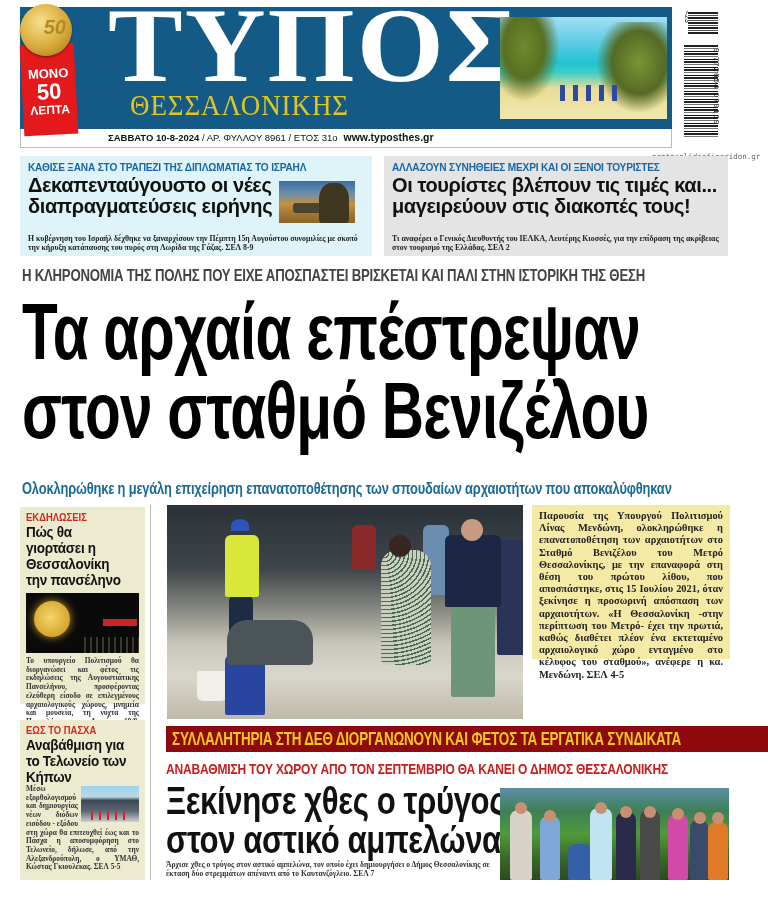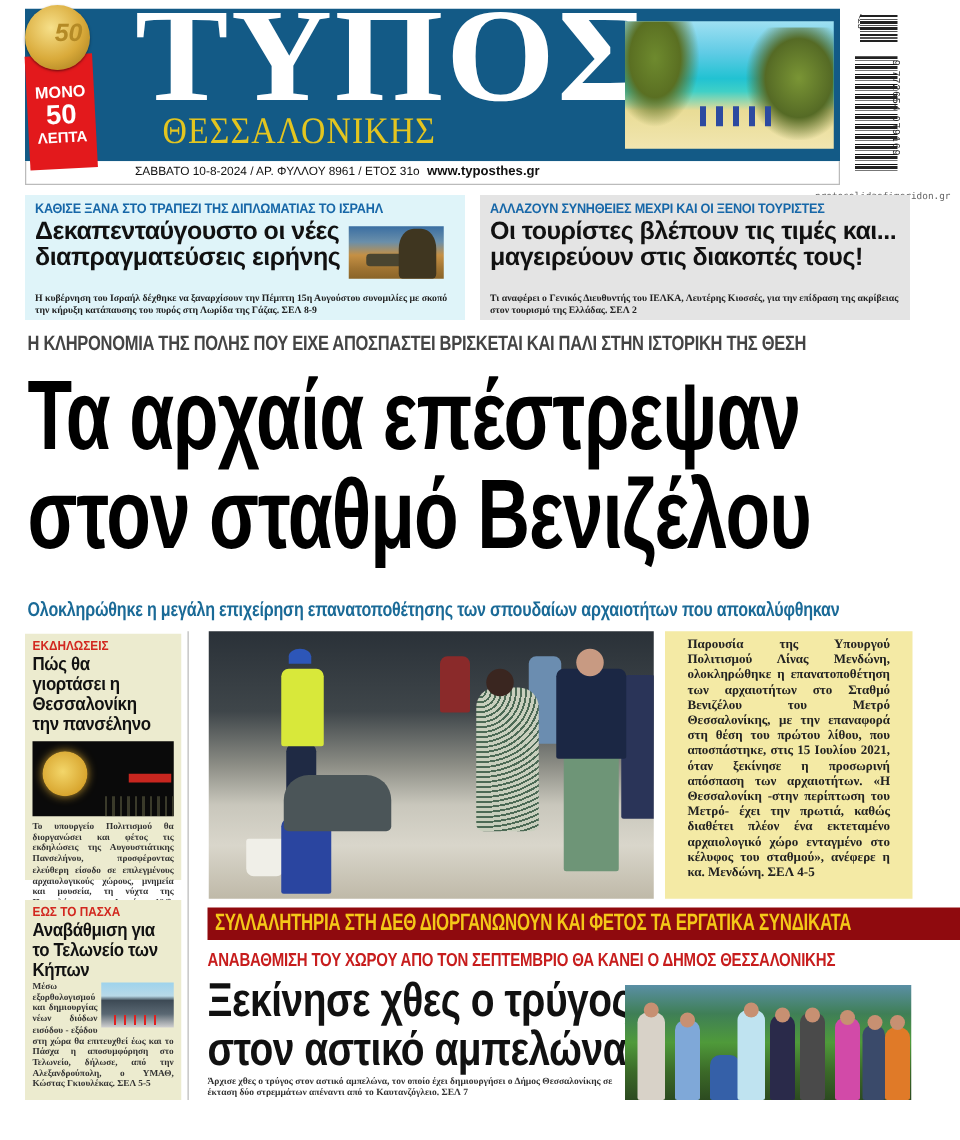--- a/index.html
+++ b/index.html
@@ -10,21 +10,21 @@
   .mast-title { position: absolute; left: 108px; top: -8px; font-family: "Liberation Serif", serif; font-weight: bold; font-size: 112px; color: #fff; letter-spacing: 2px; transform: scaleY(0.95); transform-origin: top left; line-height: 1; }
   .mast-sub { position: absolute; left: 130px; top: 90px; font-family: "Liberation Serif", serif; font-size: 30px; color: #e3c520; letter-spacing: 1px; line-height: 1; transform: scaleX(0.9); transform-origin: left top; }
   .coin { position: absolute; left: 20px; top: 4px; width: 52px; height: 52px; border-radius: 50%;
     background: radial-gradient(circle at 40% 35%, #f6e08a 0%, #d9aa3a 55%, #9b7418 100%); box-shadow: 0 1px 2px rgba(0,0,0,.5); z-index: 3; }
   .coin span { position: absolute; right: 6px; top: 12px; font-size: 20px; font-weight: bold; color: #b48a26; font-style: italic; }
   .price-tag { position: absolute; left: 22px; top: 44px; width: 54px; height: 91px; background: #e3191c; transform: rotate(-3deg); z-index: 2; color: #fff; text-align: center; font-weight: bold; }
   .price-tag .t1 { font-size: 13px; margin-top: 22px; display: block; }
   .price-tag .t2 { font-size: 22px; display: block; line-height: 1; }
   .price-tag .t3 { font-size: 12px; display: block; }
   .mast-meta { position: absolute; left: 108px; top: 131px; font-size: 9.5px; color: #111; white-space: nowrap; }
-  .mast-meta b { font-weight: normal; }
+  .mast-meta b { font-weight: bold; }
   .mast-meta .url { font-weight: bold; font-size: 10.5px; margin-left: 6px; }
   .beach { position: absolute; left: 500px; top: 17px; width: 167px; height: 102px; overflow: hidden;
     background: linear-gradient(180deg, #9fe0f2 0%, #5fcbe5 25%, #21c2d2 45%, #3fd0c7 55%, #e9dc96 70%, #f1e6b0 100%); }
   .beach .tree1 { position: absolute; left: 0; top: 0; width: 60px; height: 85px; background: radial-gradient(ellipse at 40% 35%, #6e8a2e 0%, #5a6f22 40%, transparent 70%); }
   .beach .tree2 { position: absolute; right: 0; top: 5px; width: 70px; height: 90px; background: radial-gradient(ellipse at 60% 45%, #7a9535 0%, #556a25 45%, transparent 72%); }
   .beach .chairs { position: absolute; left: 60px; top: 68px; width: 60px; height: 16px; background: repeating-linear-gradient(90deg, #2d4aa0 0 5px, transparent 5px 13px); }
   .barcode-small { position: absolute; left: 688px; top: 12px; width: 30px; height: 22px; background: repeating-linear-gradient(180deg, #222 0 2px, #fff 2px 3px, #555 3px 4px, #fff 4px 5px); }
   .barcode { position: absolute; left: 684px; top: 45px; width: 34px; height: 92px; background: repeating-linear-gradient(180deg, #222 0 2px, #fff 2px 3px, #777 3px 4px, #fff 4px 6px, #111 6px 7px, #fff 7px 8px); }
   .barcode-digits { position: absolute; left: 712px; top: 48px; font-size: 8px; writing-mode: vertical-rl; color: #222; letter-spacing: 1px; }
   .issue-code { position: absolute; left: 684px; top: 11px; font-size: 7px; line-height: 7px; writing-mode: vertical-rl; color: #222; }
@@ -75,21 +75,21 @@
   .p.woman { left: 214px; top: 45px; width: 50px; height: 115px; background: repeating-radial-gradient(circle at 3px 3px, #4c6a55 0 1.5px, #c8cfbd 1.5px 4px); border-radius: 16px 16px 6px 6px; }
   .p.woman-head { left: 222px; top: 30px; width: 22px; height: 22px; border-radius: 50%; background: #3a2620; }
   .p.man { left: 278px; top: 30px; width: 56px; height: 72px; background: #1b2744; }
   .p.man-legs { left: 284px; top: 100px; width: 44px; height: 92px; background: #6e9577; border-radius: 2px; }
   .p.man-head { left: 294px; top: 14px; width: 22px; height: 22px; border-radius: 50%; background: #c89a82; }
   .p.red { left: 185px; top: 20px; width: 24px; height: 45px; background: #8a2a2a; }
   .p.blue { left: 256px; top: 20px; width: 26px; height: 70px; background: #6b8db0; }
   .p.right { left: 330px; top: 35px; width: 30px; height: 115px; background: #2a3458; }
 
   
-  .right-box { position: absolute; left: 532px; top: 505px; width: 198px; height: 214px; background: #f4eaa5; padding: 5px 18px; }
+  .right-box { position: absolute; left: 532px; top: 505px; width: 198px; height: 154px; background: #f4eaa5; padding: 5px 7px; }
   .right-text { font-family: "Liberation Serif", serif; font-size: 10.4px; line-height: 12.2px; font-weight: bold; color: #222; text-align: justify; }
 
   
   .red-banner { position: absolute; left: 166px; top: 726px; width: 671px; height: 26px; background: #8f0a0e; padding: 2px 6px; }
   .red-banner .txt { font-size: 19px; font-weight: bold; color: #f4c818; white-space: nowrap; transform: scaleX(0.71); transform-origin: left; letter-spacing: -0.3px; display: block; }
   .red-banner .page { position: absolute; right: 16px; bottom: -9px; font-family: "Liberation Serif", serif; font-size: 13px; color: #555; font-weight: bold; }
 
   
   .bot-kicker { position: absolute; left: 166px; top: 760px; font-size: 15px; font-weight: bold; color: #c71d1d; white-space: nowrap; transform: scaleX(0.8); transform-origin: left; letter-spacing: -0.2px; }
   .bot-title { position: absolute; left: 166px; top: 782px; font-size: 38px; font-weight: bold; line-height: 39px; color: #111; white-space: nowrap; transform: scaleX(0.82); transform-origin: left top; letter-spacing: -0.5px; }

